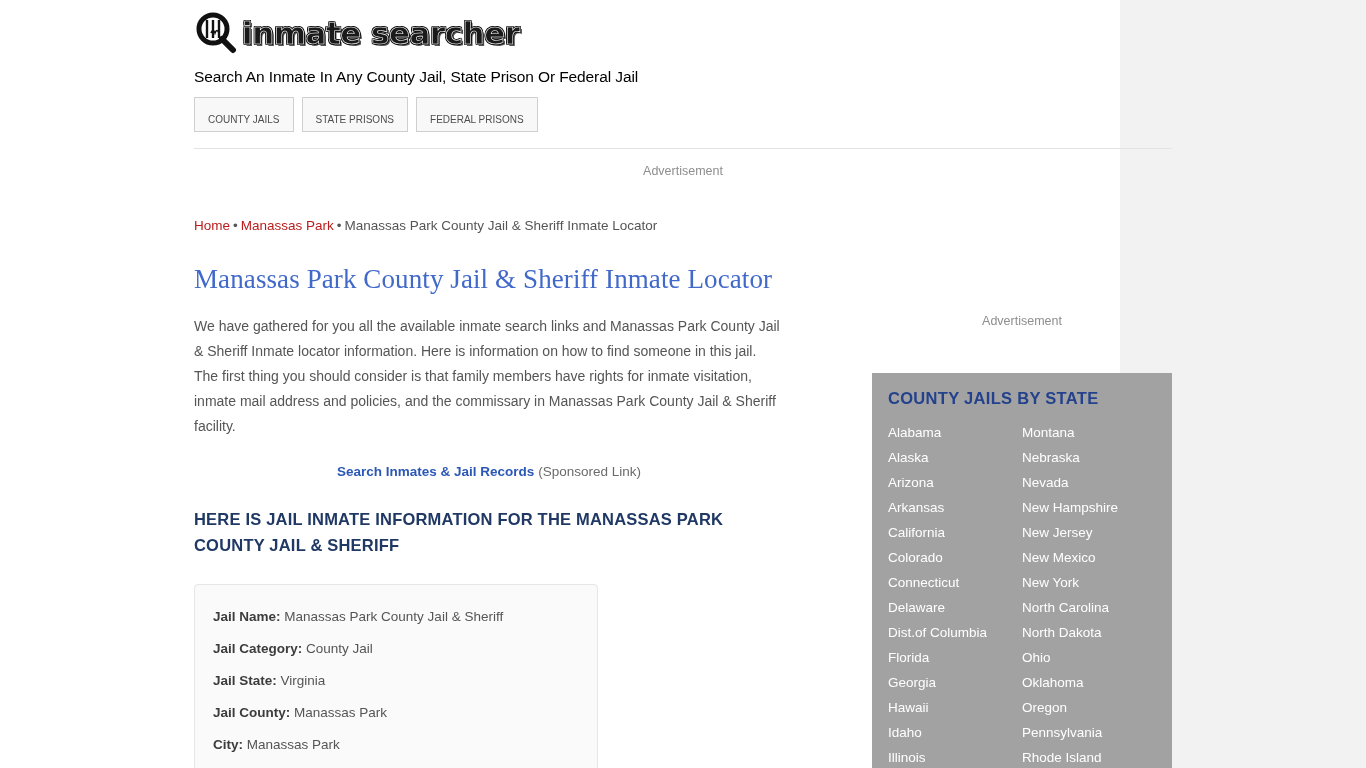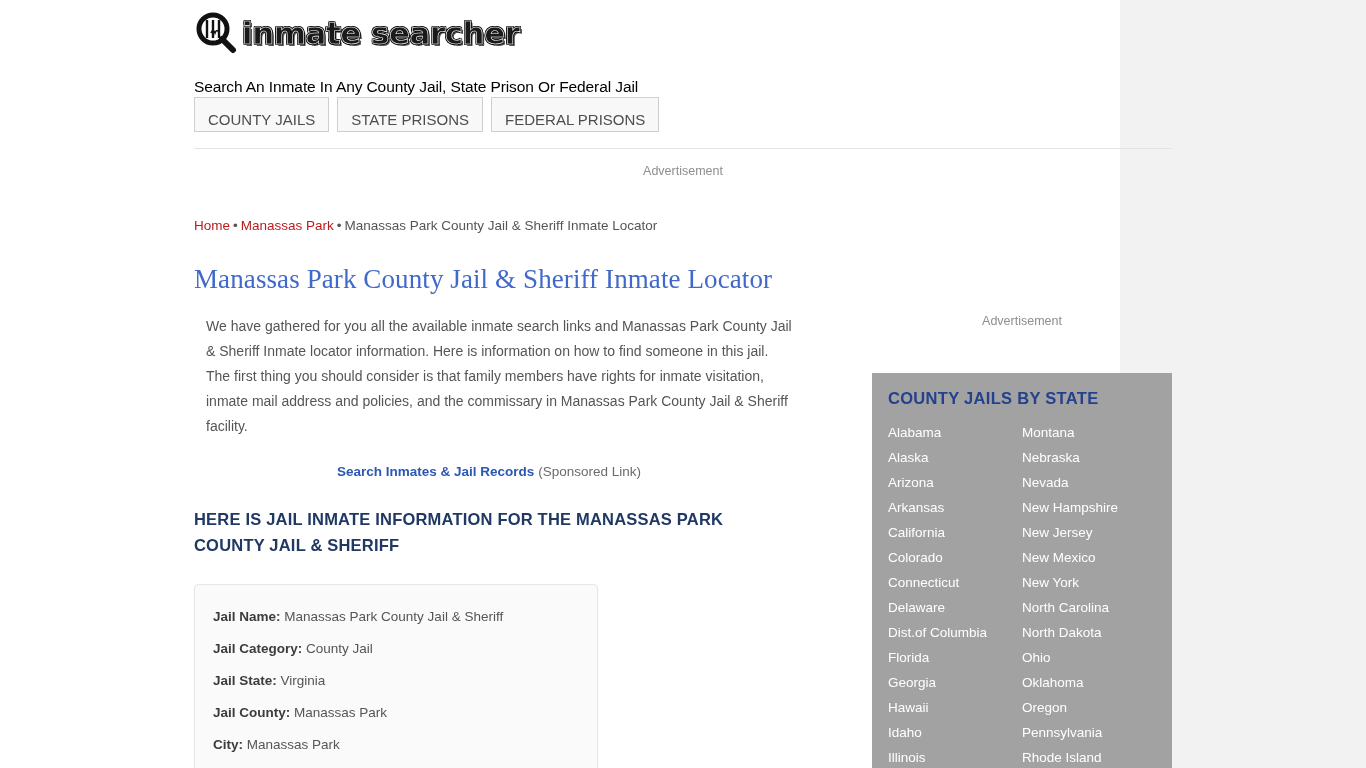--- a/index.html
+++ b/index.html
@@ -53,38 +53,38 @@
     text-shadow:
        1px 0 0 #111, -1px 0 0 #111, 0 1px 0 #111, 0 -1px 0 #111,
        1px 1px 0 #111, -1px -1px 0 #111, 1px -1px 0 #111, -1px 1px 0 #111,
        2px 2px 0 #555;
     margin-left: 4px;
     white-space: nowrap;
   }
   .tagline {
     font-size: 15.5px;
     color: #000000;
-    margin-top: 22px;
+    margin-top: 12px;
     letter-spacing: -0.1px;
     white-space: nowrap;
   }
 
   
   .nav {
     position: absolute;
     left: 194px;
     top: 97px;
     display: flex;
     gap: 8px;
   }
   .nav-btn {
     border: 1px solid #cfcfcf;
     background: #f8f8f8;
     color: #4d4d4d;
-    font-size: 15px;
+    font-size: 10px;
     padding: 21px 13px 10px 13px;
     line-height: 14px;
     white-space: nowrap;
     cursor: pointer;
     box-sizing: border-box;
     height: 35px;
     display: flex;
     align-items: center;
   }
   .nav-divider {
@@ -143,21 +143,21 @@
   .page-title {
     font-family: "Liberation Serif", serif;
     font-size: 27px;
     font-weight: normal;
     color: #4169c9;
     margin: 0;
     line-height: 34px;
     letter-spacing: 0.1px;
   }
   .intro {
-    margin: 18px 0 0 12px;
+    margin: 18px 0 0 0;
     font-size: 14px;
     line-height: 25px;
     color: #555555;
     width: 590px;
   }
   .sponsor-row {
     margin-top: 25px;
     text-align: center;
     width: 590px;
     font-size: 13.5px;

